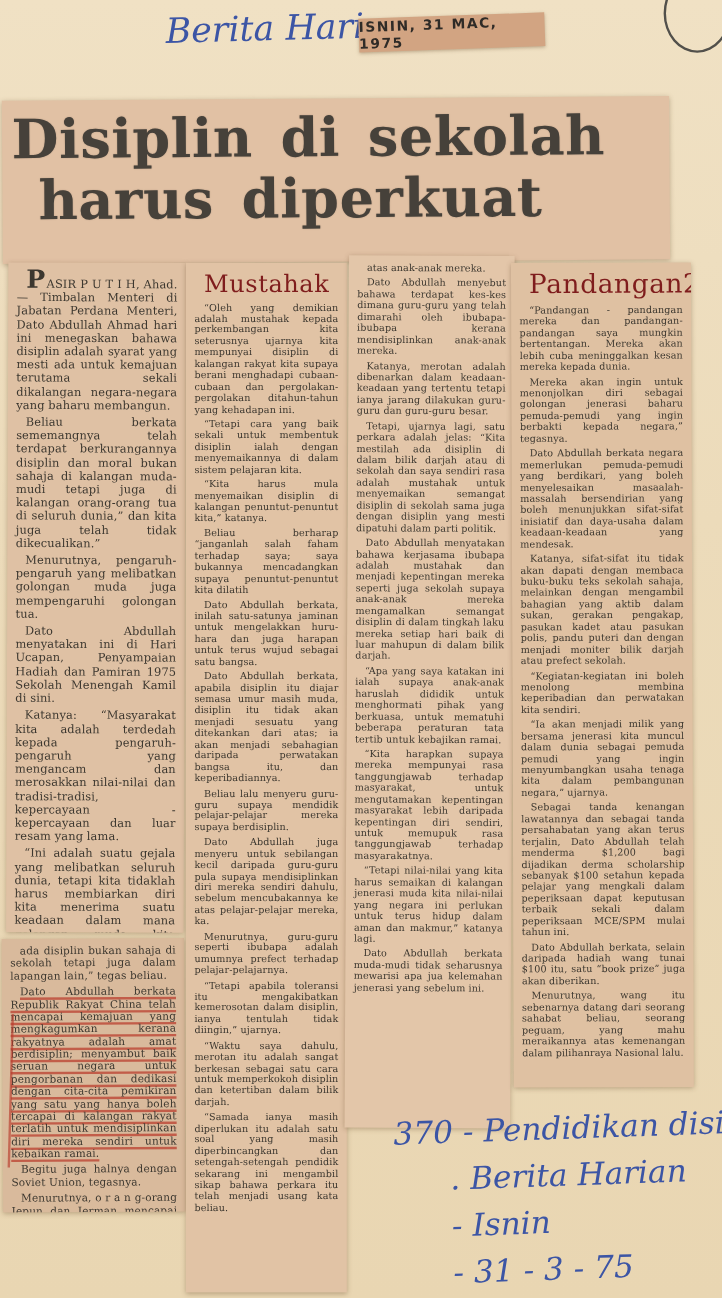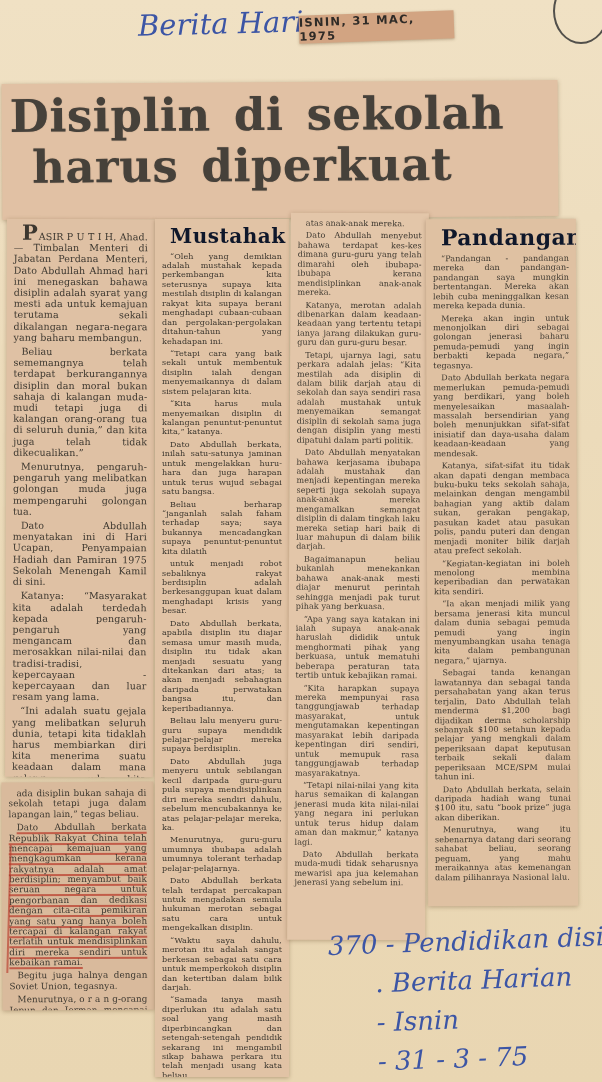--- a/index.html
+++ b/index.html
@@ -48,22 +48,22 @@
     color:#3c372f; text-align:justify; overflow:hidden;
     padding:6px 7px; box-sizing:border-box; line-height:1.18; letter-spacing:.1px;
   }
   .news p { margin:0 0 3px 0; text-indent:8px; }
   .col1a { left:6px;   top:219px; width:148px; height:558px; background:#dfc1a4; font-size:9.5px; transform:rotate(.2deg); }
   .col1b { left:2px;   top:782px; width:152px; height:228px; background:#d9ba9c; font-size:8.8px; transform:rotate(-.3deg); }
   .col2  { left:155px; top:219px; width:134px; height:858px; background:#e1c3a5; font-size:8px; }
   .col3  { left:289px; top:213px; width:138px; height:727px; background:#e3c6a9; font-size:8px; transform:rotate(.3deg); }
   .col4  { left:427px; top:219px; width:150px; height:687px; background:#dfc1a2; font-size:8px; transform:rotate(-.2deg); }
   .subhead {
-    text-align:left; font-size:20px; font-weight:bold; margin:1px 0 7px 0;
-    letter-spacing:.5px; color:#0f172a; text-indent:0;
+    text-align:left; font-size:20px; font-weight:normal; margin:1px 0 7px 0;
+    letter-spacing:.5px; color:#7f1d1d; text-indent:0;
   }
   .col4 .subhead { font-size:22px; }
   .p-first::first-letter { font-size:21px; font-weight:bold; line-height:.8; padding-right:1px; }
   .red-underline {
     text-decoration:underline;
     text-decoration-color:rgba(186,62,45,.75);
     text-decoration-thickness:1.5px;
     text-underline-offset:2px;
   }
   .red-margin {
@@ -103,43 +103,41 @@
       <p class="red-underline">Dato Abdullah berkata Republik Rakyat China telah mencapai kemajuan yang mengkagumkan kerana rakyatnya adalah amat berdisiplin; menyambut baik seruan negara untuk pengorbanan dan dedikasi dengan cita-cita pemikiran yang satu yang hanya boleh tercapai di kalangan rakyat terlatih untuk mendisiplinkan diri mereka sendiri untuk kebaikan ramai.</p>
       <p class="">Begitu juga halnya dengan Soviet Union, tegasnya.</p>
       <p class="">Menurutnya, o r a n g-orang Jepun dan Jerman mencapai kejayaan mereka melalui disiplin mereka.</p>
     </div>
 
   <div class="red-margin"></div>
 
   <div class="clip news col2">
     <p class="subhead">Mustahak</p>
     <div>
-        <p class="">“Oleh yang demikian adalah mustahak kepada perkembangan kita seterusnya supaya kita mestilah disiplin di kalangan rakyat kita supaya berani menghadapi cubaan-cubaan dan pergolakan-pergolakan ditahun-tahun yang kehadapan ini.</p>
+        <p class="">“Oleh yang demikian adalah mustahak kepada perkembangan kita seterusnya ujarnya kita mempunyai disiplin di kalangan rakyat kita supaya berani menghadapi cubaan-cubaan dan pergolakan-pergolakan ditahun-tahun yang kehadapan ini.</p>
         <p class="">“Tetapi cara yang baik sekali untuk membentuk disiplin ialah dengan menyemaikannya di dalam sistem pelajaran kita.</p>
         <p class="">“Kita harus mula menyemaikan disiplin di kalangan penuntut-penuntut kita,” katanya.</p>
+        <p class="">Beliau berharap “janganlah salah faham terhadap saya; saya bukannya mencadangkan supaya penuntut-penuntut kita dilatih</p>
         <p class="">Dato Abdullah berkata, inilah satu-satunya jaminan untuk mengelakkan huru-hara dan juga harapan untuk terus wujud sebagai satu bangsa.</p>
-        <p class="">Beliau berharap “janganlah salah faham terhadap saya; saya bukannya mencadangkan supaya penuntut-penuntut kita dilatih</p>
-        <p class="">untuk menjadi robot sebaliknya rakyat berdisiplin adalah berkesanggupan kuat dalam menghadapi krisis yang besar.</p>
         <p class="">Dato Abdullah berkata, apabila disiplin itu diajar semasa umur masih muda, disiplin itu tidak akan menjadi sesuatu yang ditekankan dari atas; ia akan menjadi sebahagian daripada perwatakan bangsa itu, dan keperibadiannya.</p>
         <p class="">Beliau lalu menyeru guru-guru supaya mendidik pelajar-pelajar mereka supaya berdisiplin.</p>
         <p class="">Dato Abdullah juga menyeru untuk sebilangan kecil daripada guru-guru pula supaya mendisiplinkan diri mereka sendiri dahulu, sebelum mencubakannya ke atas pelajar-pelajar mereka, ka.</p>
-        <p class="">Menurutnya, guru-guru umumnya ibubapa adalah umumnya tolerant terhadap pelajar-pelajarnya.</p>
-        <p class="">Dato Abdullah berkata telah terdapat percakapan untuk mengadakan semula hukuman merotan sebagai satu cara untuk mengekalkan disiplin.</p>
+        <p class="">Menurutnya, guru-guru seperti ibubapa adalah umumnya prefect terhadap pelajar-pelajarnya.</p>
+        <p class="">“Tetapi apabila toleransi itu mengakibatkan kemerosotan dalam disiplin, ianya tentulah tidak diingin,” ujarnya.</p>
         <p class="">“Waktu saya dahulu, merotan itu adalah sangat berkesan sebagai satu cara untuk memperkokoh disiplin dan ketertiban dalam bilik darjah.</p>
         <p class="">“Samada ianya masih diperlukan itu adalah satu soal yang masih diperbincangkan dan setengah-setengah pendidik sekarang ini mengambil sikap bahawa perkara itu telah menjadi usang kata beliau.</p>
       </div>
   </div>
 
   <div class="clip news col3">
       <p class="">atas anak-anak mereka.</p>
       <p class="">Dato Abdullah menyebut bahawa terdapat kes-kes dimana guru-guru yang telah dimarahi oleh ibubapa-ibubapa kerana mendisiplinkan anak-anak mereka.</p>
       <p class="">Katanya, merotan adalah dibenarkan dalam keadaan-keadaan yang tertentu tetapi ianya jarang dilakukan guru-guru dan guru-guru besar.</p>
       <p class="">Tetapi, ujarnya lagi, satu perkara adalah jelas: “Kita mestilah ada disiplin di dalam bilik darjah atau di sekolah dan saya sendiri rasa adalah mustahak untuk menyemaikan semangat disiplin di sekolah sama juga dengan disiplin yang mesti dipatuhi dalam parti politik.</p>
       <p class="">Dato Abdullah menyatakan bahawa kerjasama ibubapa adalah mustahak dan menjadi kepentingan mereka seperti juga sekolah supaya anak-anak mereka mengamalkan semangat disiplin di dalam tingkah laku mereka setiap hari baik di luar mahupun di dalam bilik darjah.</p>
-      <p class="">Bagaimanapun beliau bukanlah menekankan bahawa anak-anak mesti diajar menurut perintah sehingga menjadi pak turut pihak yang berkuasa.</p>
       <p class="">“Apa yang saya katakan ini ialah supaya anak-anak haruslah dididik untuk menghormati pihak yang berkuasa, untuk mematuhi beberapa peraturan tata tertib untuk kebajikan ramai.</p>
       <p class="">“Kita harapkan supaya mereka mempunyai rasa tanggungjawab terhadap masyarakat, untuk mengutamakan kepentingan masyarakat lebih daripada kepentingan diri sendiri, untuk memupuk rasa tanggungjawab terhadap masyarakatnya.</p>
       <p class="">“Tetapi nilai-nilai yang kita harus semaikan di kalangan jenerasi muda kita nilai-nilai yang negara ini perlukan untuk terus hidup dalam aman dan makmur,” katanya lagi.</p>
       <p class="">Dato Abdullah berkata muda-mudi tidak seharusnya mewarisi apa jua kelemahan jenerasi yang sebelum ini.</p>
     </div>
 
   <div class="clip news col4">
     <p class="subhead">Pandangan2</p>
     <div>
         <p class="">“Pandangan - pandangan mereka dan pandangan-pandangan saya mungkin bertentangan. Mereka akan lebih cuba meninggalkan kesan mereka kepada dunia.</p>

